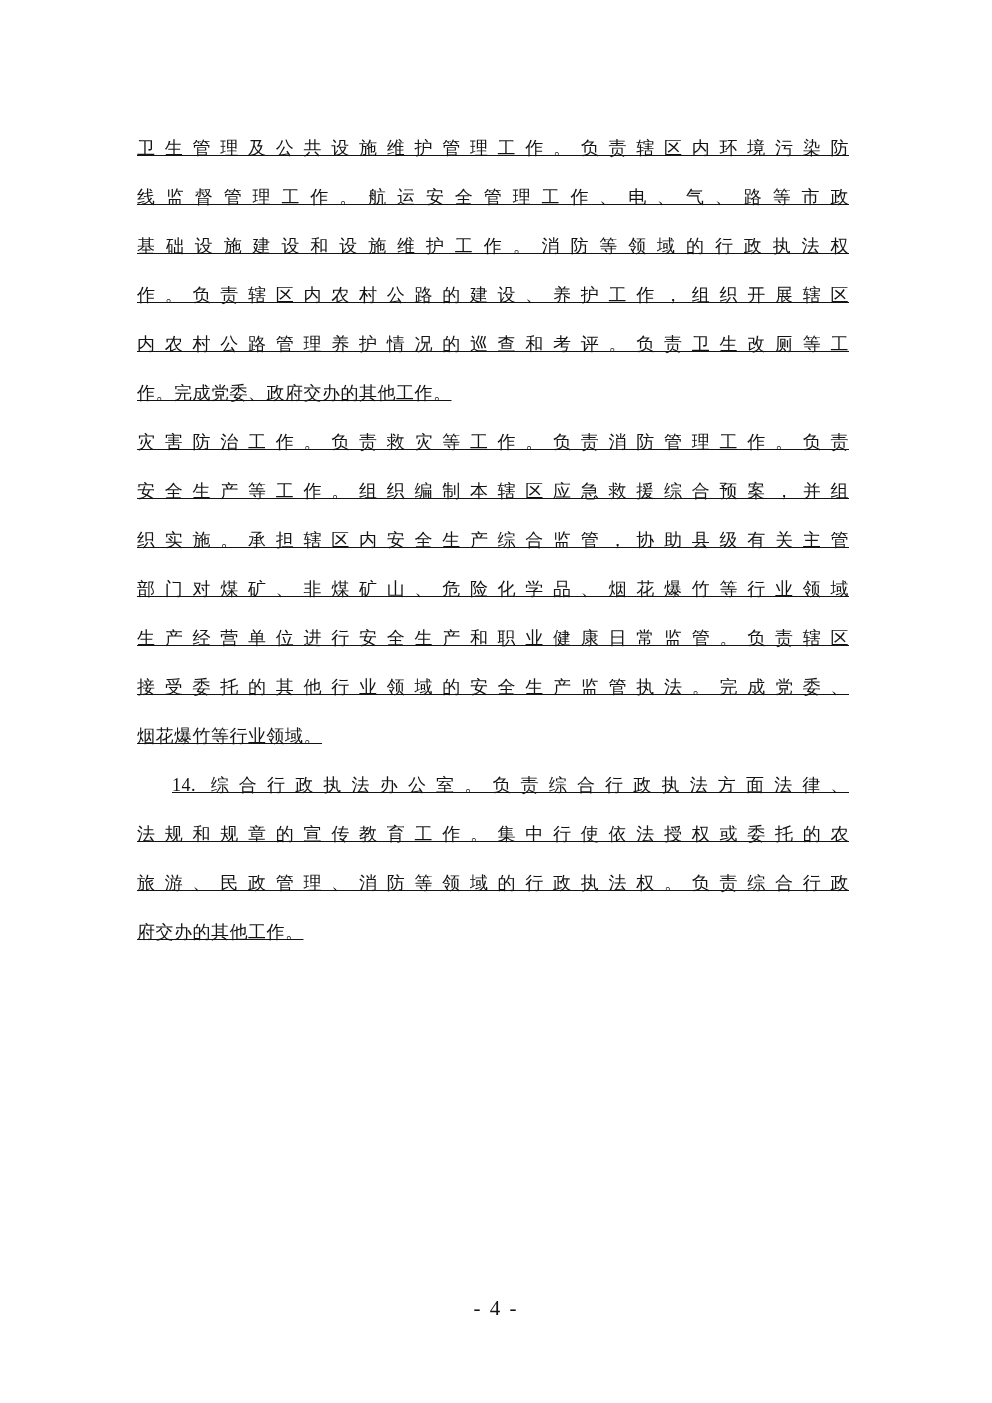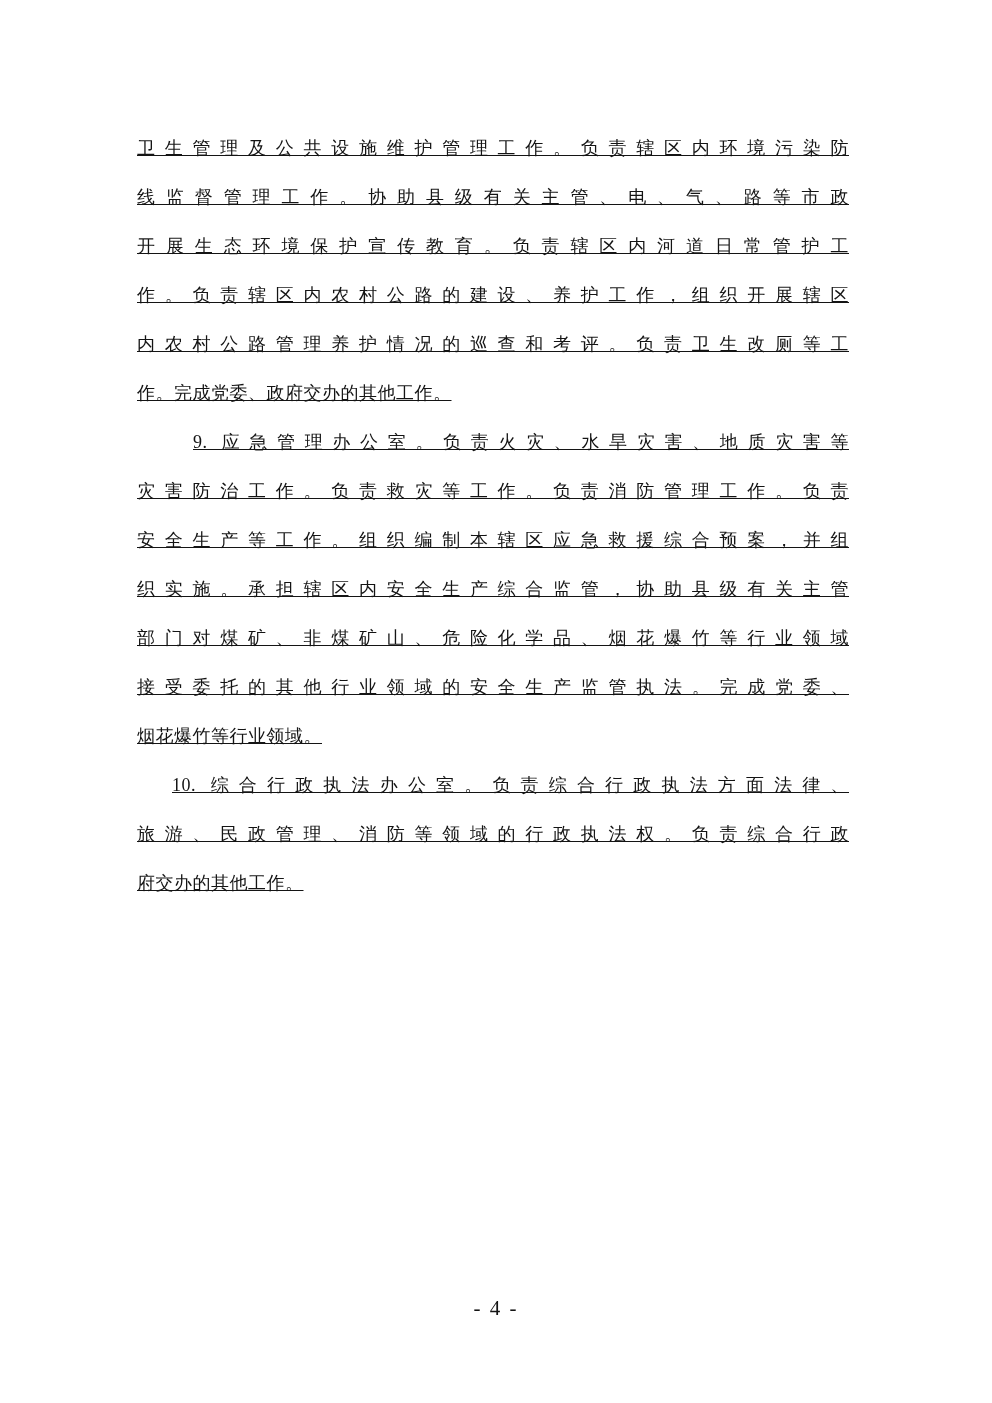--- a/index.html
+++ b/index.html
@@ -55,32 +55,33 @@
     color: #141414;
   }
 </style>
 </head>
 <body>
 
 <div class="page">
 
   <div class="text-block">
     <div class="line">卫生管理及公共设施维护管理工作。负责辖区内环境污染防</div>
-    <div class="line">线监督管理工作。协助县级有关主管、电、气、路等市政</div>
-    <div class="line">开展生态环境保护宣传教育。负责辖区内河道日常管护工</div>
+    <div class="line">线监督管理工作。航运安全管理工作、电、气、路等市政</div>
+    <div class="line">基础设施建设和设施维护工作。消防等领域的行政执法权</div>
     <div class="line">作。负责辖区内农村公路的建设、养护工作，组织开展辖区</div>
     <div class="line">内农村公路管理养护情况的巡查和考评。负责卫生改厕等工</div>
     <div class="line para-end">作。完成党委、政府交办的其他工作。</div>
-    <div class="line num-indent-1">9. 应急管理办公室。负责火灾、水旱灾害、地质灾害等</div>
     <div class="line">灾害防治工作。负责救灾等工作。负责消防管理工作。负责</div>
     <div class="line">安全生产等工作。组织编制本辖区应急救援综合预案，并组</div>
     <div class="line">织实施。承担辖区内安全生产综合监管，协助县级有关主管</div>
     <div class="line">部门对煤矿、非煤矿山、危险化学品、烟花爆竹等行业领域</div>
+    <div class="line">生产经营单位进行安全生产和职业健康日常监管。负责辖区</div>
     <div class="line">接受委托的其他行业领域的安全生产监管执法。完成党委、</div>
     <div class="line para-end">烟花爆竹等行业领域。</div>
-    <div class="line num-indent-2">10. 综合行政执法办公室。负责综合行政执法方面法律、</div>
+    <div class="line num-indent-2">14. 综合行政执法办公室。负责综合行政执法方面法律、</div>
+    <div class="line">法规和规章的宣传教育工作。集中行使依法授权或委托的农</div>
     <div class="line">旅游、民政管理、消防等领域的行政执法权。负责综合行政</div>
     <div class="line para-end">府交办的其他工作。</div>
   </div>
 
   <div class="footer">- 4 -</div>
 
 </div>
 
 </body></html>

